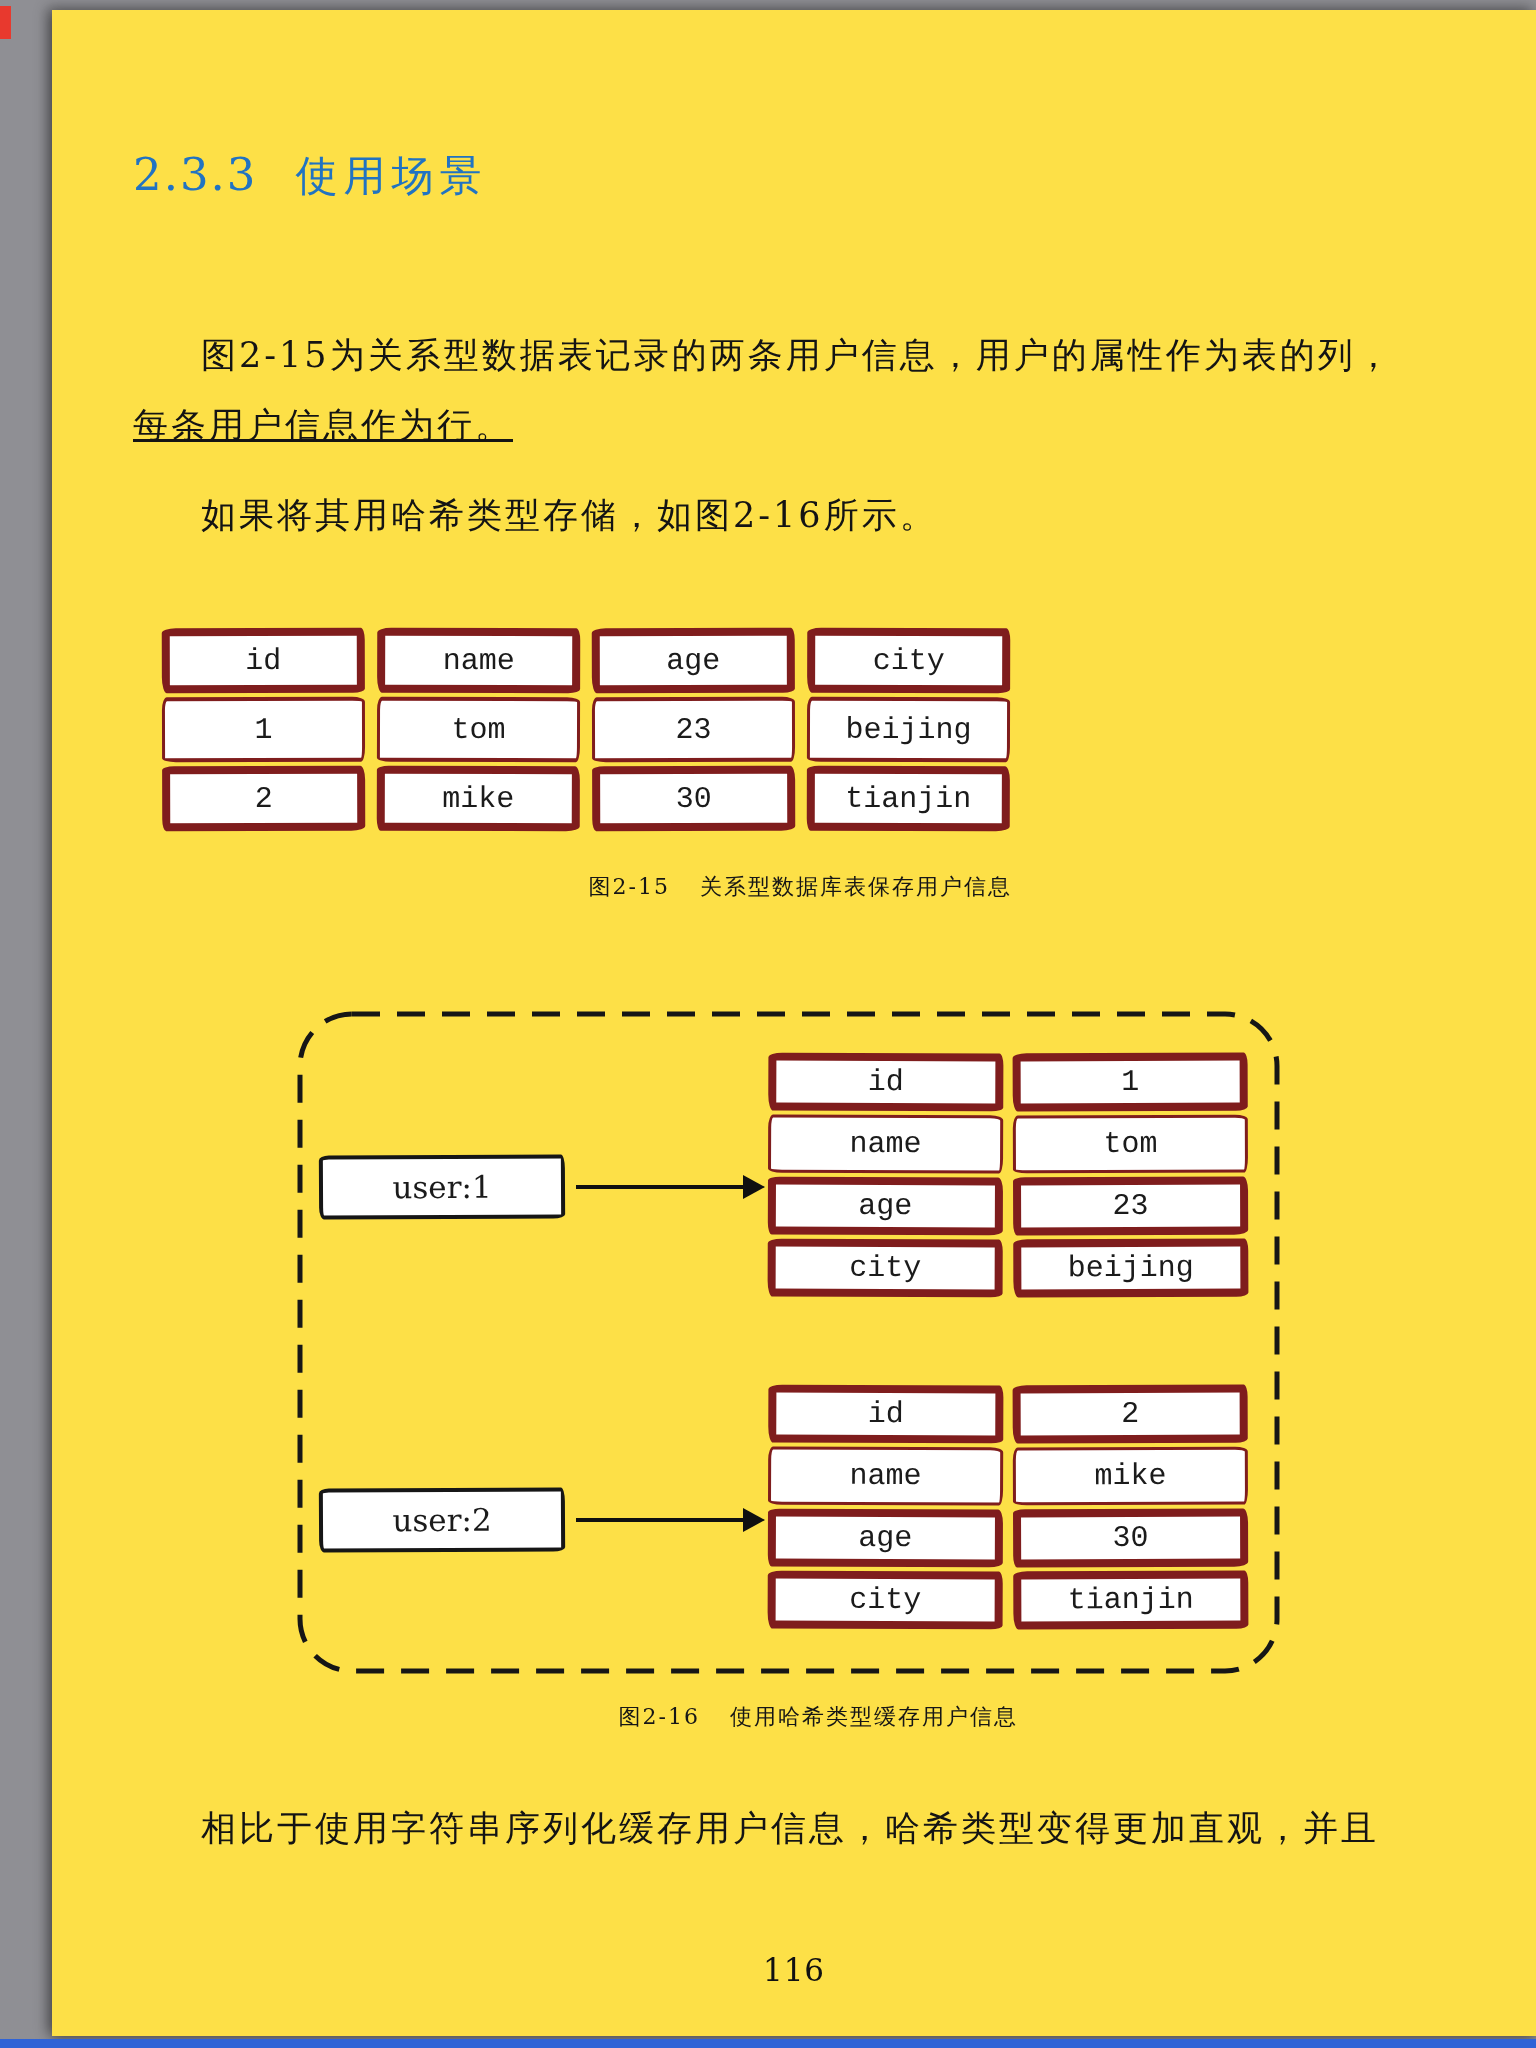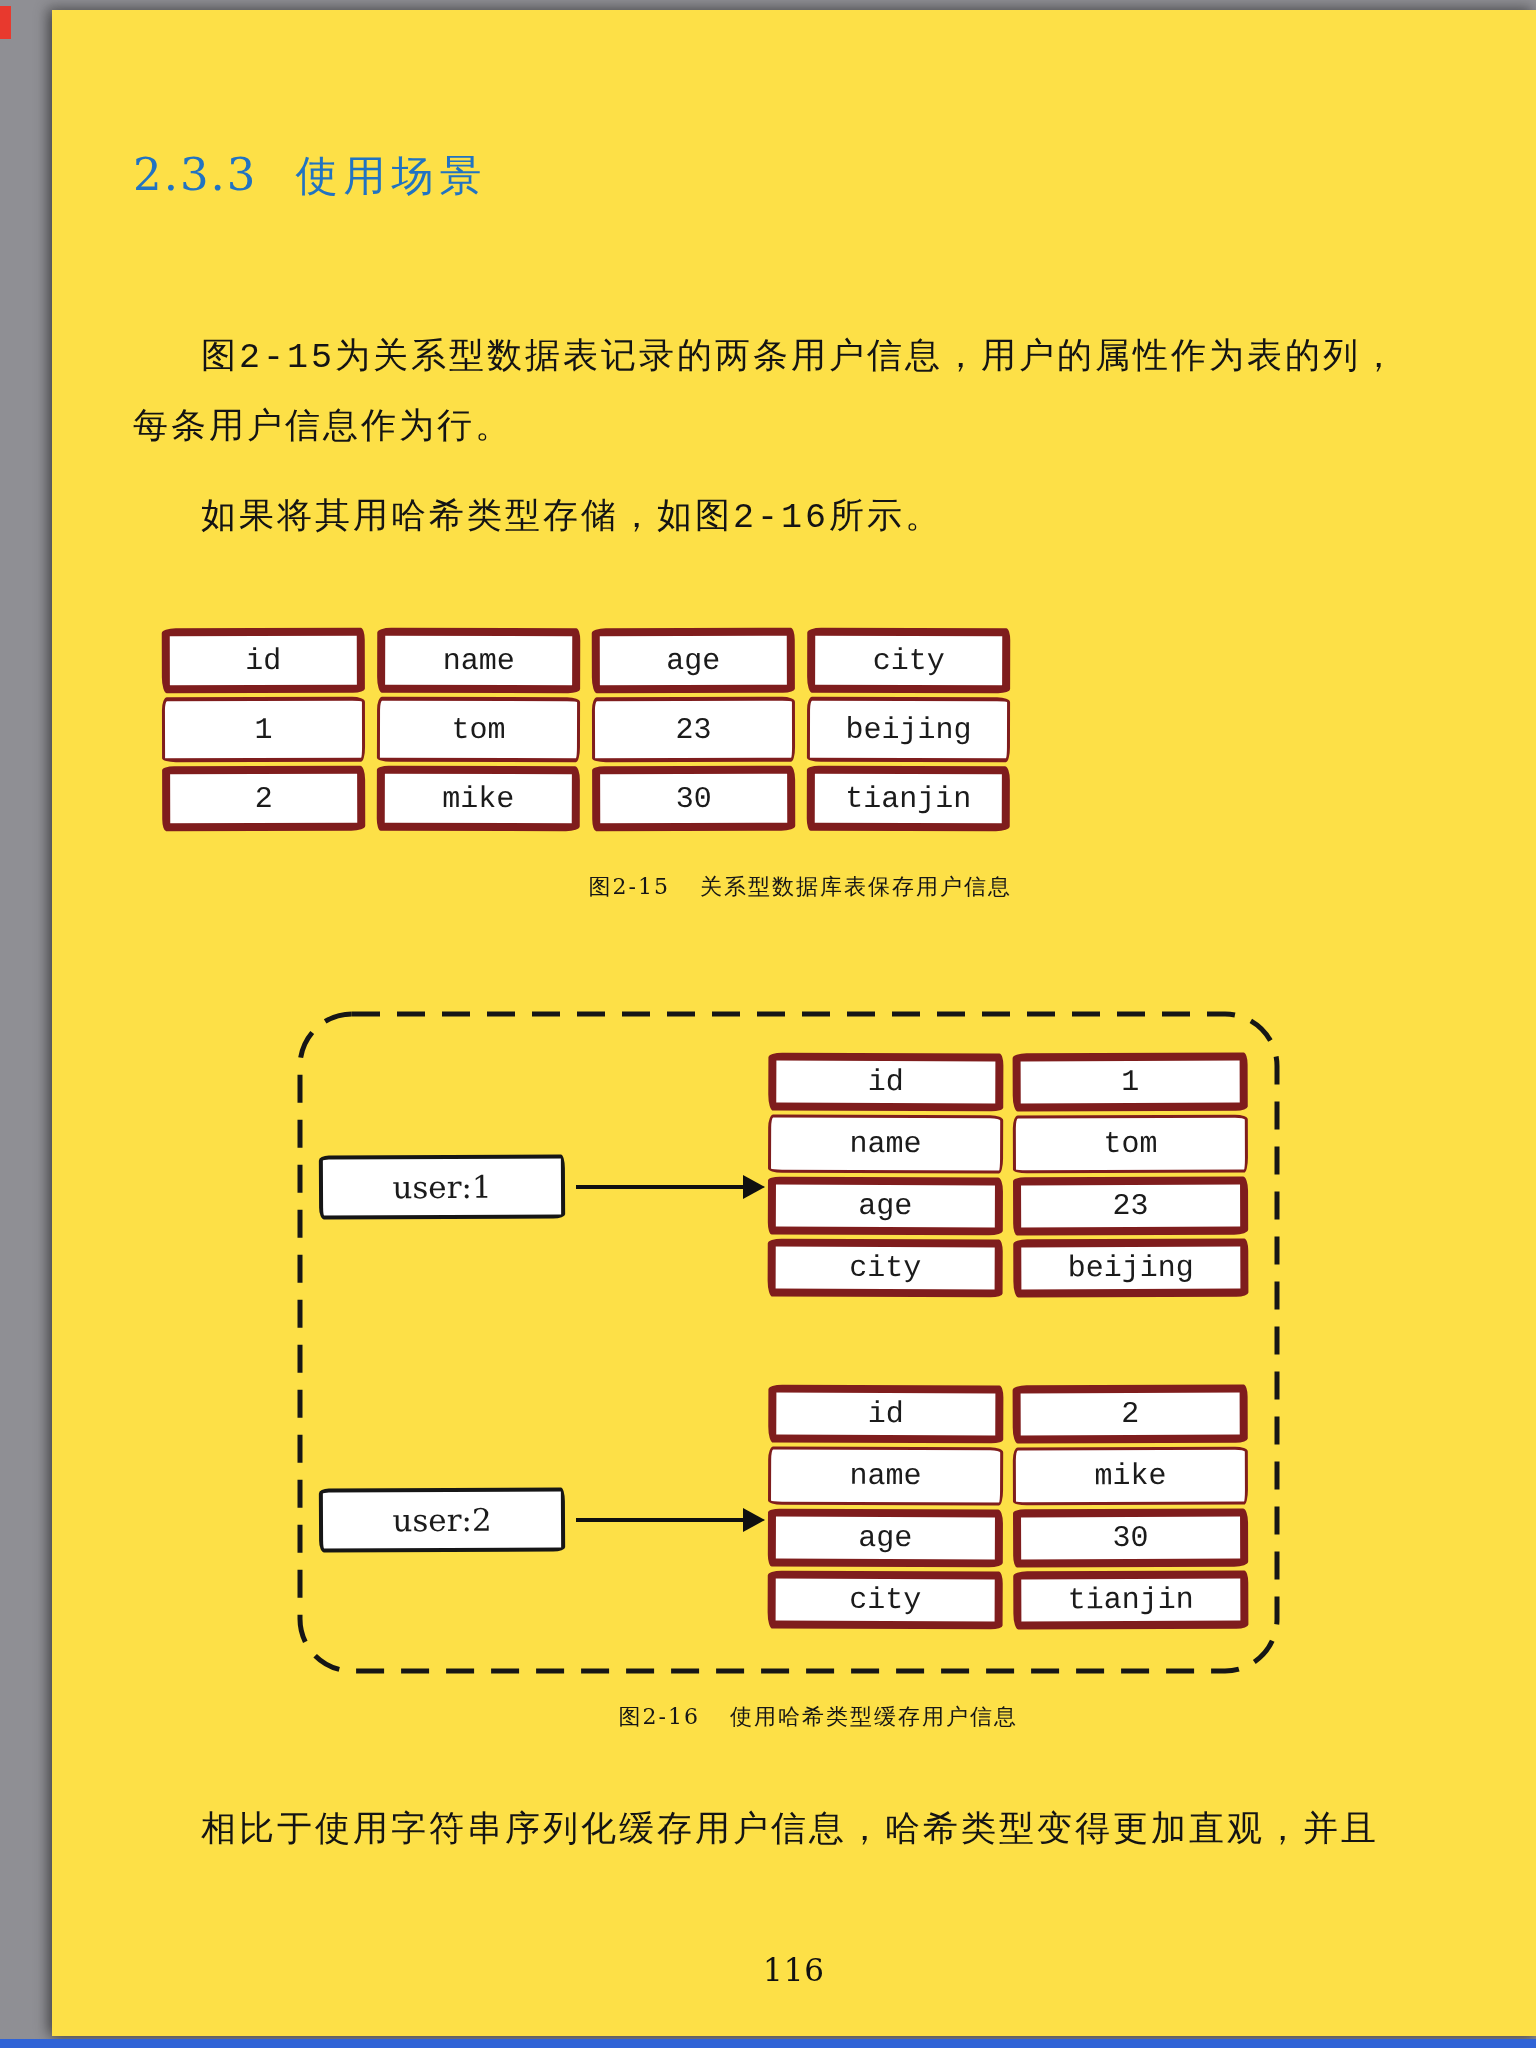--- a/index.html
+++ b/index.html
@@ -9,21 +9,21 @@
         box-shadow:-5px -3px 12px rgba(0,0,0,0.35), 0 5px 12px rgba(0,0,0,0.30);}
   .bookmark{position:absolute;left:0;top:6px;width:11px;height:33px;background:#e8392e;z-index:6;}
   .bottombar{position:absolute;left:0;bottom:0;width:100%;height:9px;background:#2f63d6;z-index:6;}
 
   .heading{position:absolute;left:81px;top:138px;color:#2173c2;white-space:nowrap;}
   .heading .num{font-size:45px;letter-spacing:2px;}
   .heading .ttl{font-size:42px;margin-left:38px;letter-spacing:6px;}
 
   .para{position:absolute;left:81px;width:1300px;font-size:35px;color:#141414;
         letter-spacing:3px;white-space:nowrap;}
-  .indent{padding-left:68px;font-family:Liberation Mono, monospace;}
+  .indent{padding-left:68px;}
 
   
   .cell{background:#fff;border:8px solid #7f1d1d;display:flex;align-items:center;justify-content:center;
         font-size:30px;color:#1b1b1b;box-sizing:border-box;
         border-radius:14px 4px 12px 5px / 5px 12px 4px 16px;font-family:Liberation Mono, monospace;}
   .cell:nth-child(2){border-radius:5px 13px 4px 14px / 13px 5px 15px 4px;border-width:4px 3px;}
   .cell:nth-child(3){border-radius:12px 5px 14px 4px / 4px 14px 5px 12px;}
 
   .fig15{position:absolute;left:110px;top:618px;display:flex;gap:12px;}
   .fig15 .col{display:flex;flex-direction:column;gap:4px;}
@@ -58,21 +58,21 @@
 <div class="screen">
   <div class="bookmark"></div>
 
   <div class="page">
 
     <div class="heading">
       <span class="num">2.3.3</span><span class="ttl">使用场景</span>
     </div>
 
     <div class="para indent" style="top:322px;">图2-15为关系型数据表记录的两条用户信息，用户的属性作为表的列，</div>
-    <div class="para" style="top:392px;">每条用户信息作为行。</div>
+    <div class="para" style="top:392px;text-decoration:underline;">每条用户信息作为行。</div>
     <div class="para indent" style="top:482px;">如果将其用哈希类型存储，如图2-16所示。</div>
 
     <div class="fig15">
       <div class="col">
         <div class="cell">id</div>
         <div class="cell">1</div>
         <div class="cell">2</div>
       </div>
       <div class="col">
         <div class="cell">name</div>

